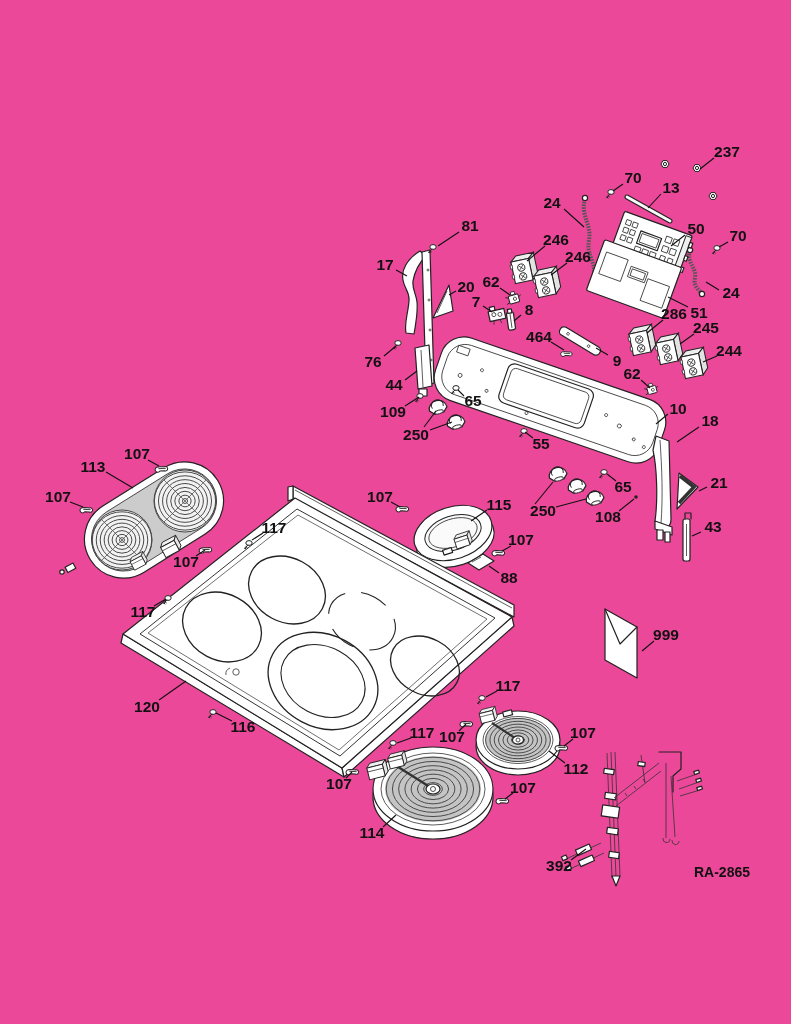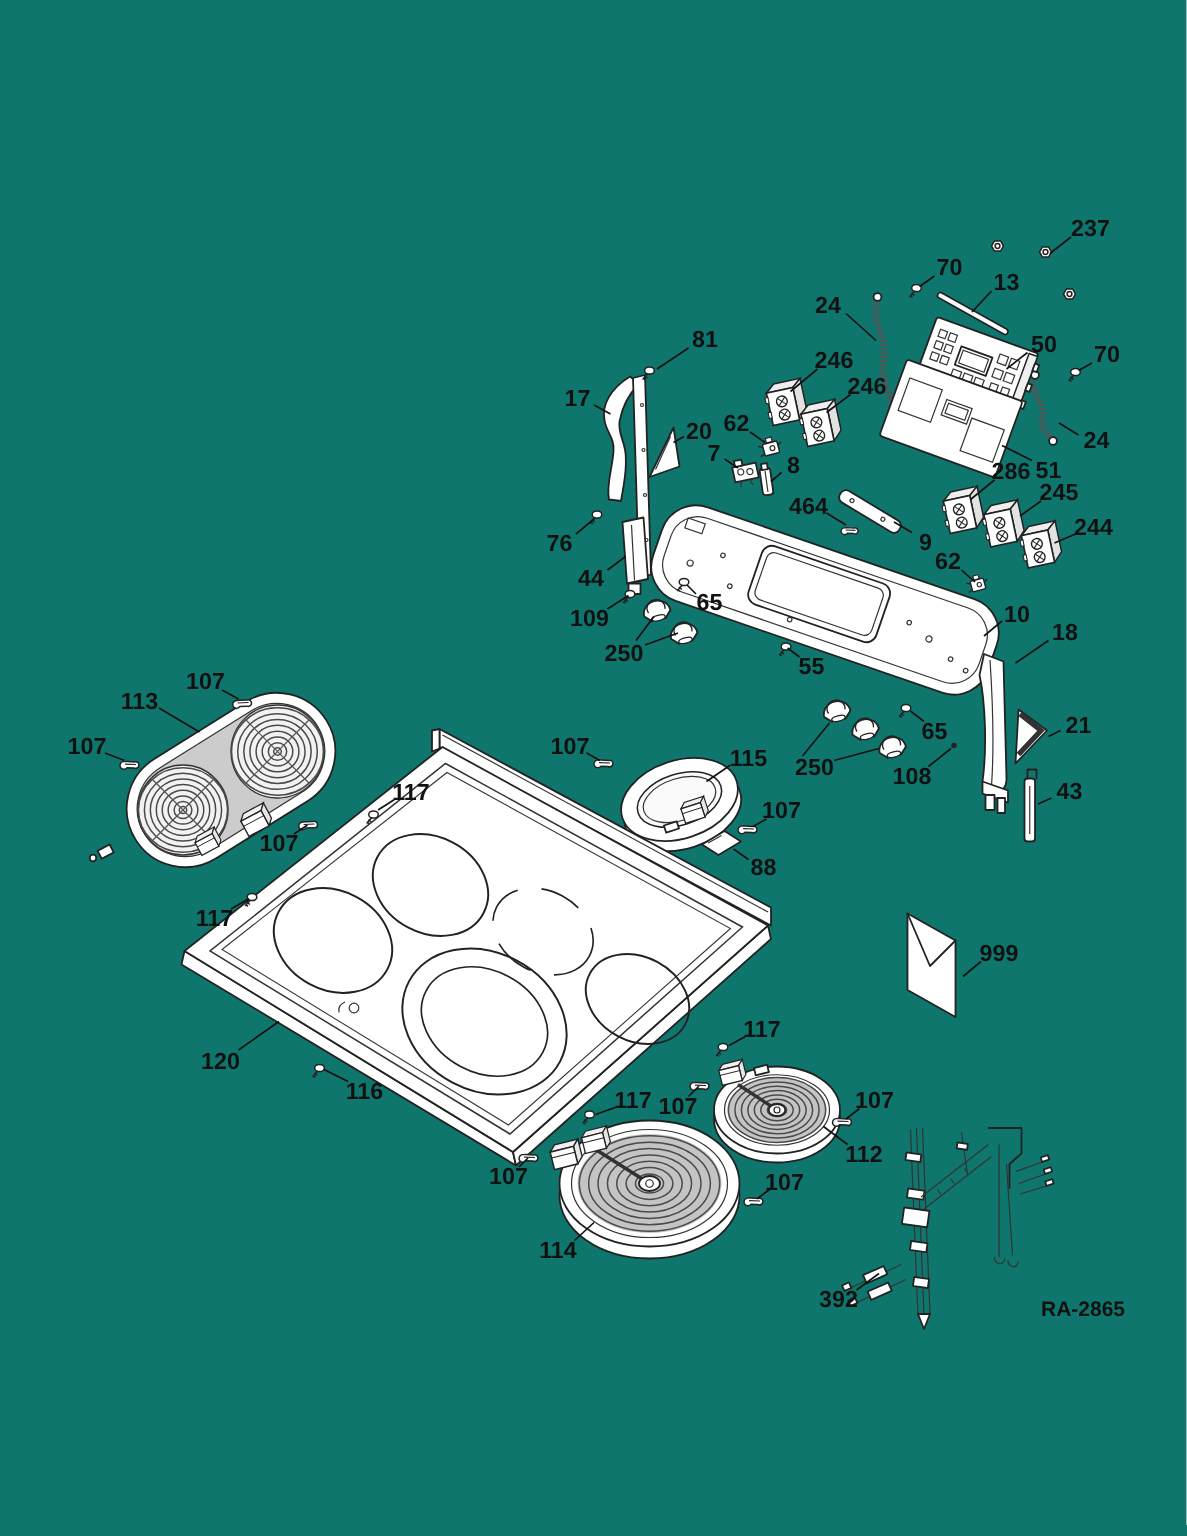--- a/index.html
+++ b/index.html
@@ -1,16 +1,16 @@
 <!DOCTYPE html>
 <html><head>
 <meta charset="utf-8">
 <style>
   html,body{margin:0;padding:0;background:#ffffff;}
-  .page{position:relative;width:791px;height:1024px;background:#0f766e;overflow:hidden;}
+  .page{position:relative;width:791px;height:1024px;background:#ec4899;overflow:hidden;}
   svg{display:block;}
   .fw{fill:#fff;stroke:#222;stroke-width:1.2;stroke-linejoin:round;}
   .fg{fill:#efefef;stroke:#222;stroke-width:1;stroke-linejoin:round;}
   .ln{stroke:#222;stroke-width:1.2;fill:none;stroke-linecap:round;stroke-linejoin:round;}
   .lnthin{stroke:#333;stroke-width:.8;fill:none;}
   .leader{stroke:#111;stroke-width:1.1;}
   .callout{font:bold 15.5px "Liberation Sans",sans-serif;fill:#111;text-anchor:middle;}
   .ref{font:bold 14px "Liberation Sans",sans-serif;fill:#111;text-anchor:middle;}
 </style>
 </head>

